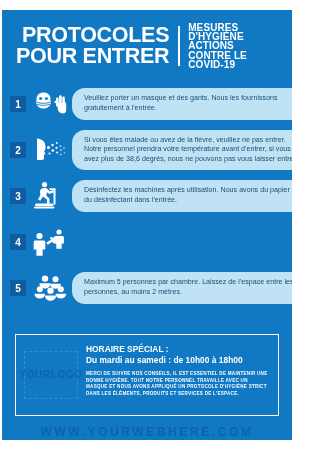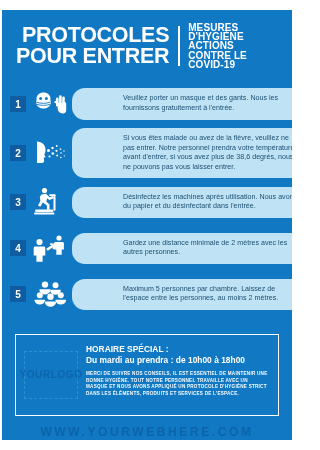--- a/index.html
+++ b/index.html
@@ -121,21 +121,20 @@
     margin-right: -18px;
     min-height: 28px;
     display: flex;
     align-items: center;
   }
   .bubble-text {
     color: #1b4f72;
     font-size: 7.1px;
     line-height: 9.6px;
     letter-spacing: 0.02px;
-    margin-left: 39px;
   }
 
   
   .footer-box {
     position: absolute;
     left: 13px;
     top: 324px;
     width: 264px;
     height: 82px;
     border: 1px solid #ffffff;
@@ -298,23 +297,20 @@
           <svg width="34" height="30" viewBox="0 0 34 30">
             <g fill="#ffffff">
               <circle cx="6.5" cy="9" r="3.1"></circle>
               <path d="M2.3 13.6h8.4c.9 0 1.6.7 1.6 1.6v7.4H9.6v6.2H3.4v-6.2H.7v-7.4c0-.9.7-1.6 1.6-1.6z"></path>
               <circle cx="26" cy="5" r="2.6"></circle>
               <path d="M22.5 9h7c.8 0 1.4.6 1.4 1.4v6.2h-2.2v5.2h-5.4v-5.2h-2.2v-6.2c0-.8.6-1.4 1.4-1.4z"></path>
               <path d="M13.2 15.8l5.4-3.6-1.6-.2.4-1.9 5.2 1-1.2 5.2-1.9-.4.3-1.6-5 3.4z"></path>
             </g>
           </svg>
         </div>
-        <div class="bubble">
-          <div class="bubble-text">Gardez une distance minimale de 2 mètres avec les autres personnes.</div>
-        </div>
       </div>
 
       <div class="rule">
         <div class="rule-num">5</div>
         <div class="rule-icon">
           <svg width="34" height="28" viewBox="0 0 34 28">
             <g fill="#ffffff">
               <circle cx="12" cy="4.6" r="3.2"></circle>
               <path d="M7.2 9.3h9.6c.5 0 .9.4.8.9-.5 2.6-2.8 4.3-5.6 4.3s-5.1-1.7-5.6-4.3c-.1-.5.3-.9.8-.9z"></path>
               <circle cx="22.5" cy="5.3" r="3"></circle>
@@ -337,21 +333,21 @@
 
     <div class="footer-box">
       <div class="logo-slot">
         <div class="logo-dashed">
           <div>YOUR</div>
           <div>LOGO</div>
         </div>
       </div>
       <div class="footer-content">
         <div class="hours-line">HORAIRE SPÉCIAL :</div>
-        <div class="hours-line">Du mardi au prendra : de 10h00 à 18h00</div>
+        <div class="hours-line">Du mardi au samedi : de 10h00 à 18h00</div>
         <div class="fineprint">MERCI DE SUIVRE NOS CONSEILS, IL EST ESSENTIEL DE MAINTENIR UNE BONNE HYGIÈNE. TOUT NOTRE PERSONNEL TRAVAILLE AVEC UN MASQUE ET NOUS AVONS APPLIQUÉ UN PROTOCOLE D'HYGIÈNE STRICT DANS LES ÉLÉMENTS, PRODUITS ET SERVICES DE L'ESPACE.</div>
       </div>
     </div>
 
     <div class="website">WWW.YOURWEBHERE.COM</div>
 
   </div>
 </div>
 
 </body></html>

